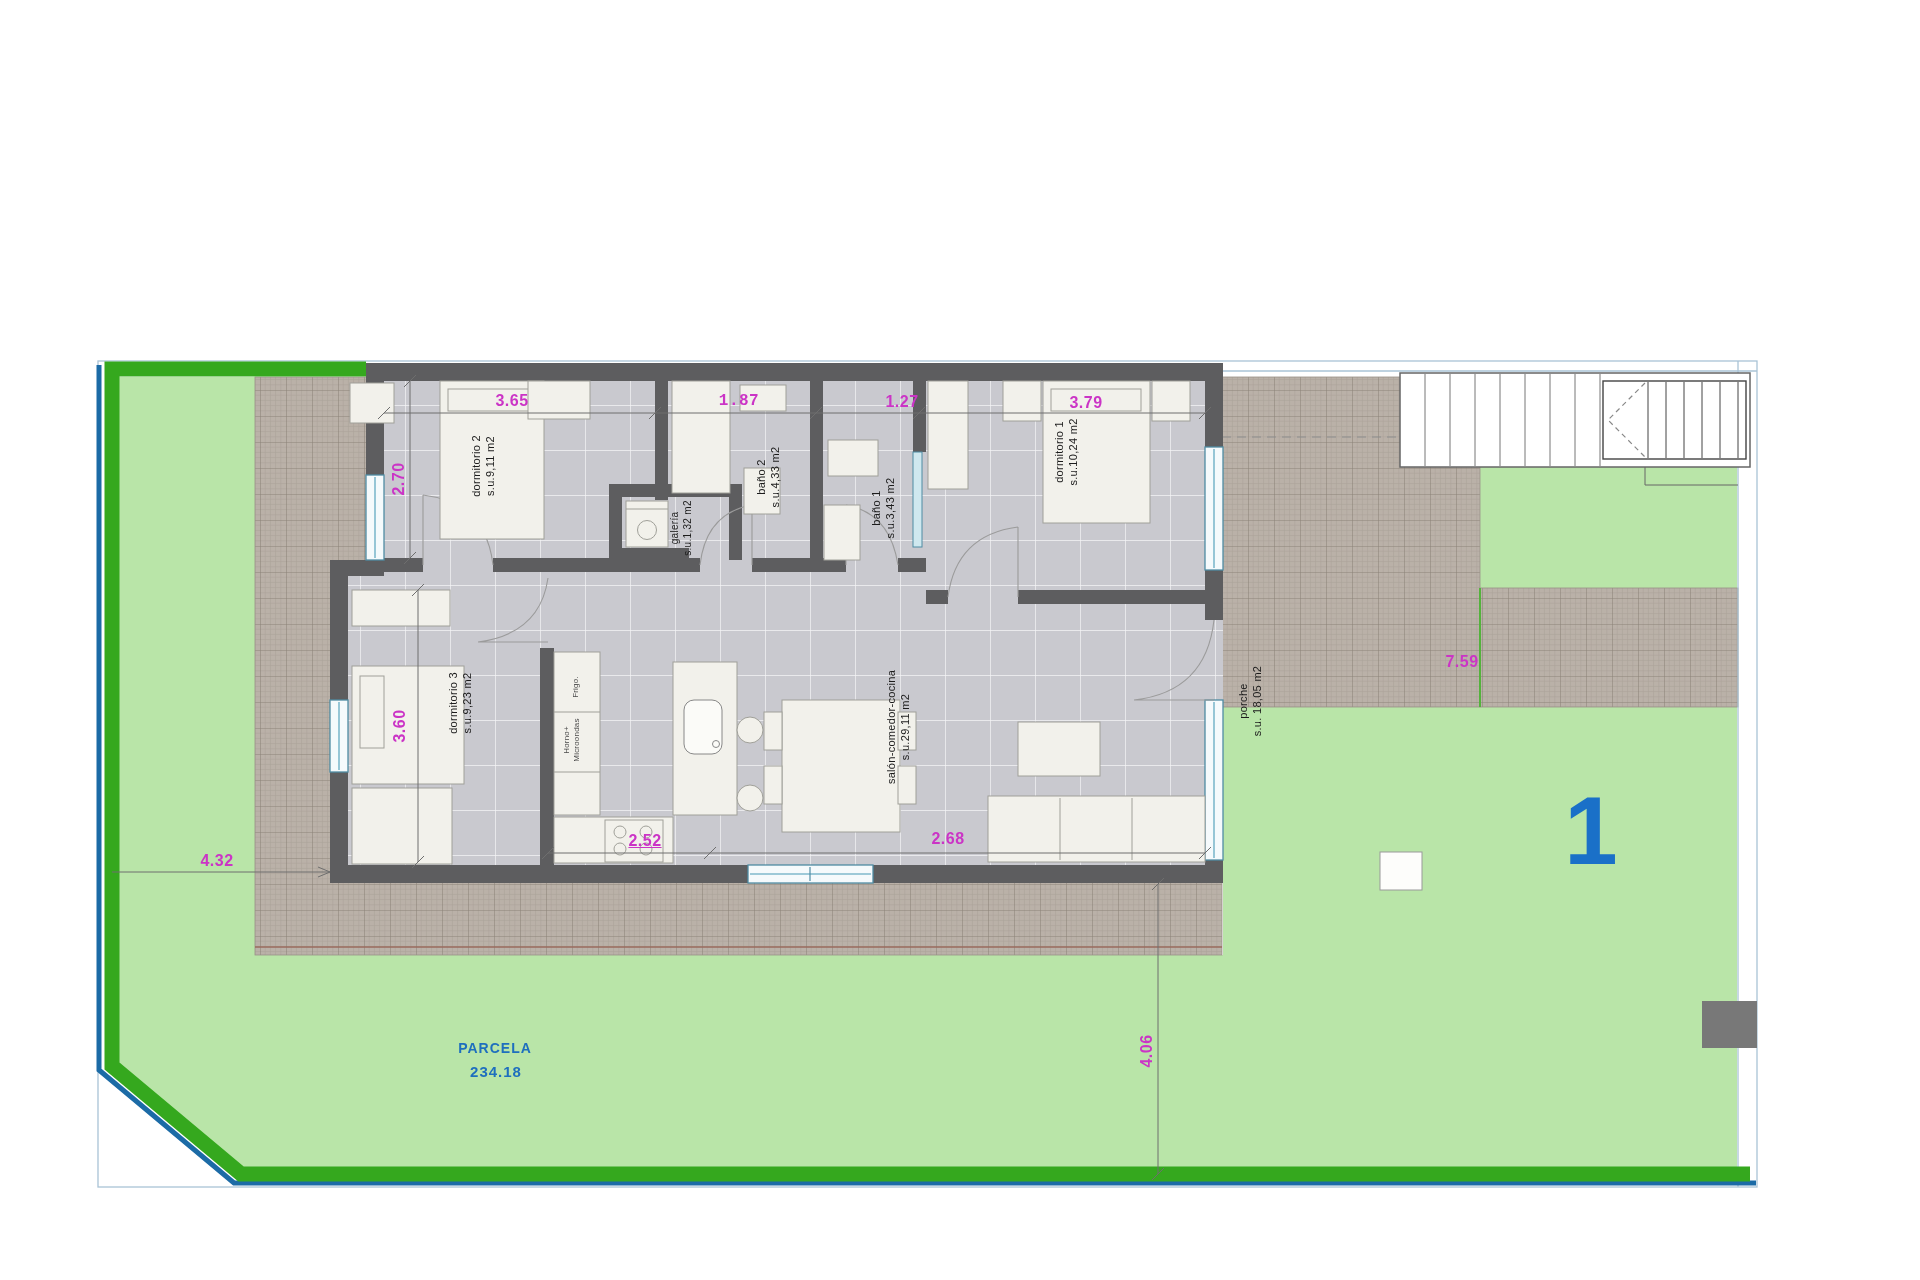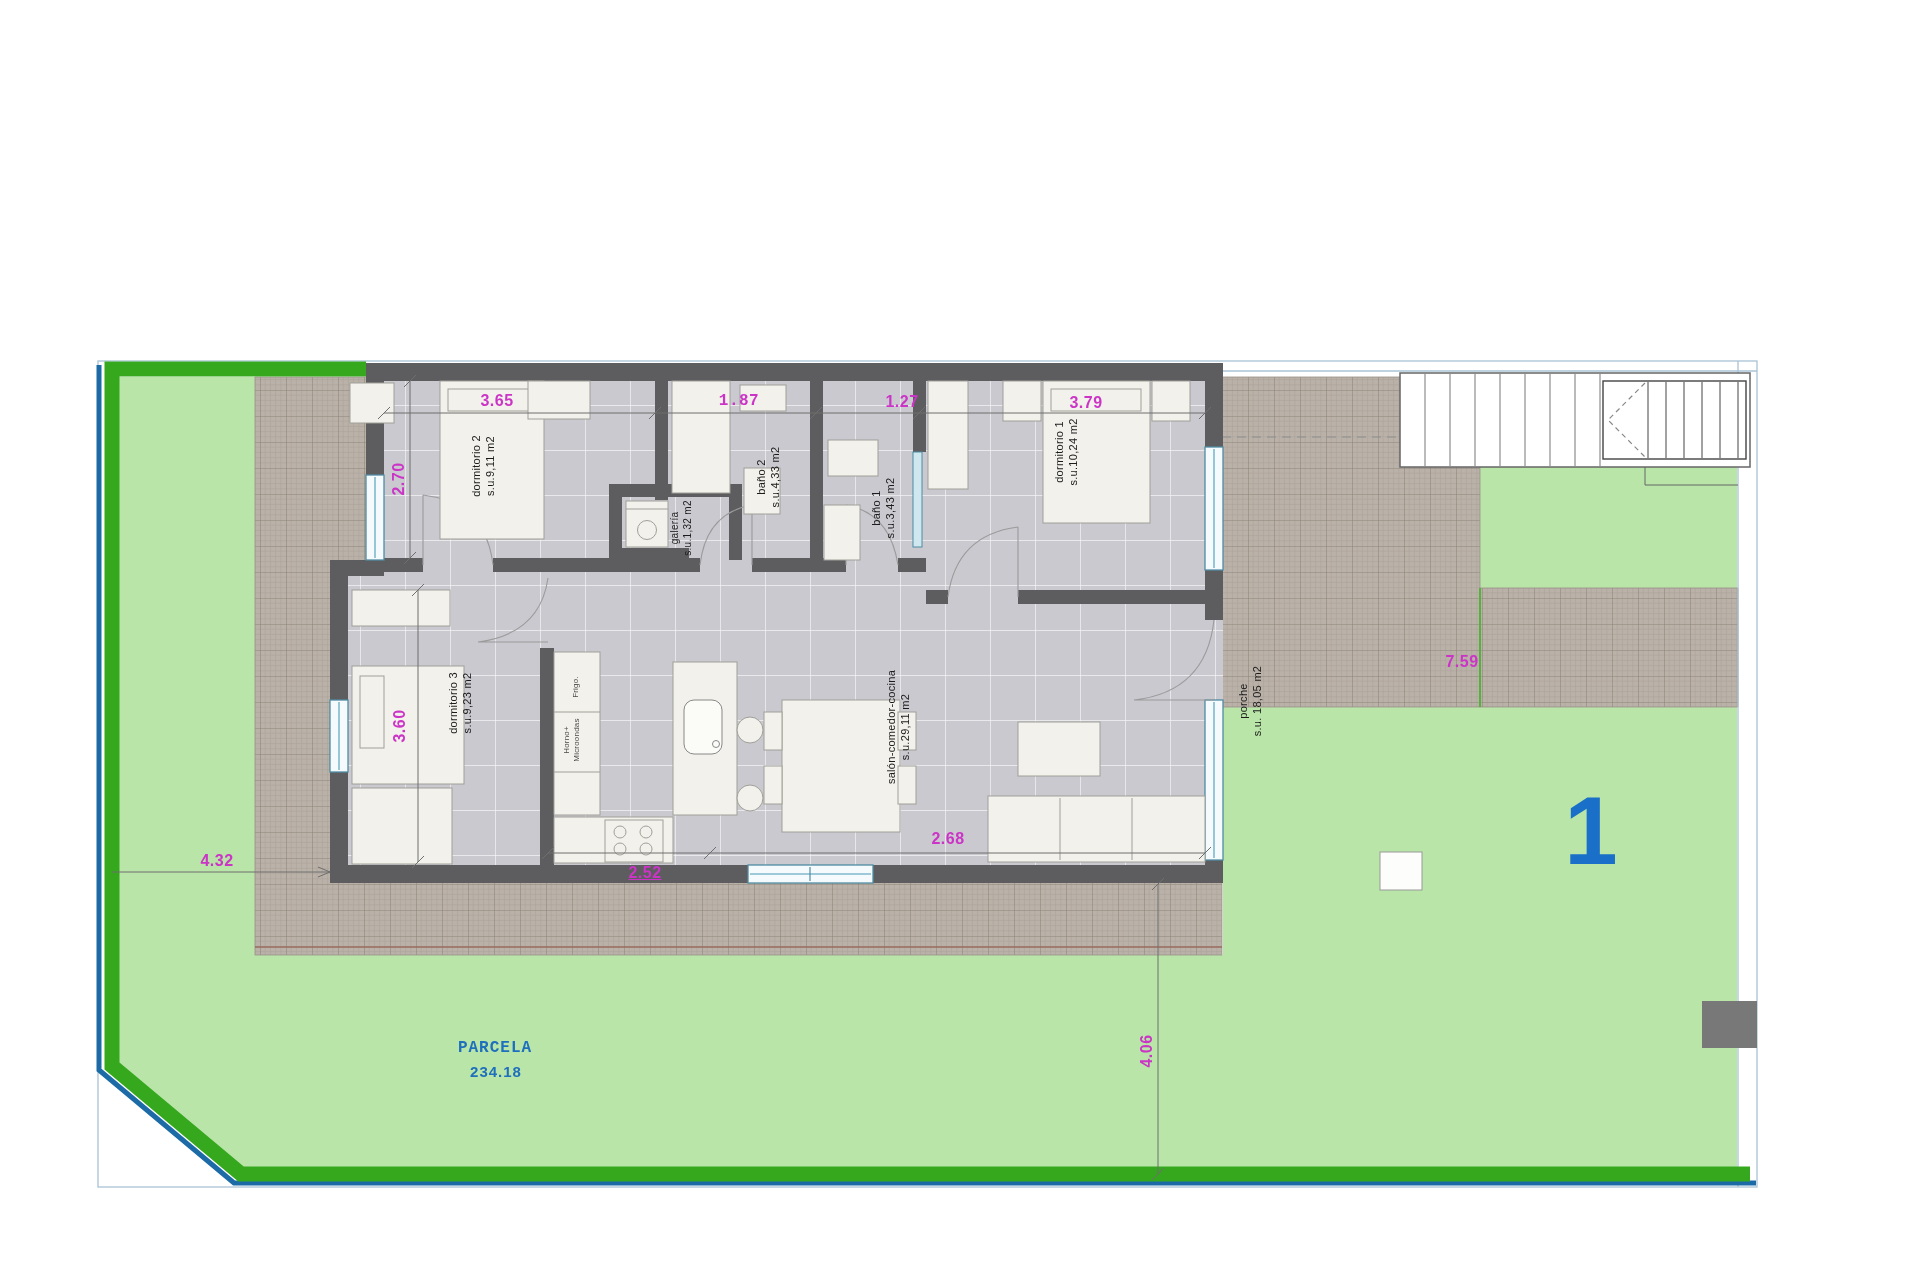--- a/index.html
+++ b/index.html
@@ -27,21 +27,21 @@
   
   .lbl{position:absolute;transform:translate(-50%,-50%);text-align:center;color:#1c1c1c;
        font-size:11px;line-height:1.25;letter-spacing:.3px;white-space:nowrap;}
   .lbl.rot{transform:translate(-50%,-50%) rotate(-90deg);}
   .lbl.small{font-size:8px;color:#4a4a4a;letter-spacing:.2px;line-height:1.3;}
   .lbl span{display:block;}
   .dim{position:absolute;transform:translate(-50%,-50%);color:var(--c-dimension_magenta,#cb34c6);
        font-weight:bold;font-size:16px;letter-spacing:.5px;white-space:nowrap;}
   .dim.rot{transform:translate(-50%,-50%) rotate(-90deg);}
   .parcel-name{position:absolute;transform:translate(-50%,-50%);color:var(--c-label_blue,#1e6fbe);
-       font-weight:bold;font-size:16px;letter-spacing:1px;font-family:Liberation Mono, monospace;}
+       font-weight:bold;font-size:14px;letter-spacing:1px;}
   .parcel-area{position:absolute;transform:translate(-50%,-50%);color:var(--c-label_blue,#1e6fbe);
        font-weight:bold;font-size:15px;letter-spacing:1px;}
   .unit{position:absolute;transform:translate(-50%,-50%);color:var(--c-unit_blue,#1a70c8);
        font-weight:bold;font-size:96px;}
 </style>
 </head>
 <body>
 
 <div class="canvas">
 
@@ -273,27 +273,27 @@
 </div>
 
 <div class="lbl rot small" style="left:576px;top:687px;">
   <span>Frigo.</span>
 </div>
 <div class="lbl rot small" style="left:572px;top:740px;">
   <span>Horno+</span>
   <span>Microondas</span>
 </div>
 
-<div class="dim" style="left:497px;top:401px;">3.65</div>
+<div class="dim" style="left:512px;top:401px;">3.65</div>
 <div class="dim" style="left:739px;top:401px;font-family:Liberation Mono, monospace;">1.87</div>
 <div class="dim" style="left:862px;top:402px;margin-left:40px;">1.27</div>
 <div class="dim" style="left:1063px;top:403px;margin-left:23px;">3.79</div>
 <div class="dim rot" style="left:399px;top:479px;">2.70</div>
 <div class="dim rot" style="left:400px;top:726px;">3.60</div>
-<div class="dim" style="left:645px;top:873px;text-decoration:underline;">2.52</div>
+<div class="dim" style="left:645px;top:841px;text-decoration:underline;">2.52</div>
 <div class="dim" style="left:948px;top:839px;">2.68</div>
 <div class="dim" style="left:217px;top:861px;">4.32</div>
 <div class="dim" style="left:1462px;top:662px;">7.59</div>
 <div class="dim rot" style="left:1147px;top:1051px;">4.06</div>
 
 <div class="parcel-name" style="left:495px;top:1048px;">PARCELA</div>
 <div class="parcel-area" style="left:496px;top:1071px;">234.18</div>
 <div class="unit" style="left:1591px;top:831px;">1</div>
 
 </div>

